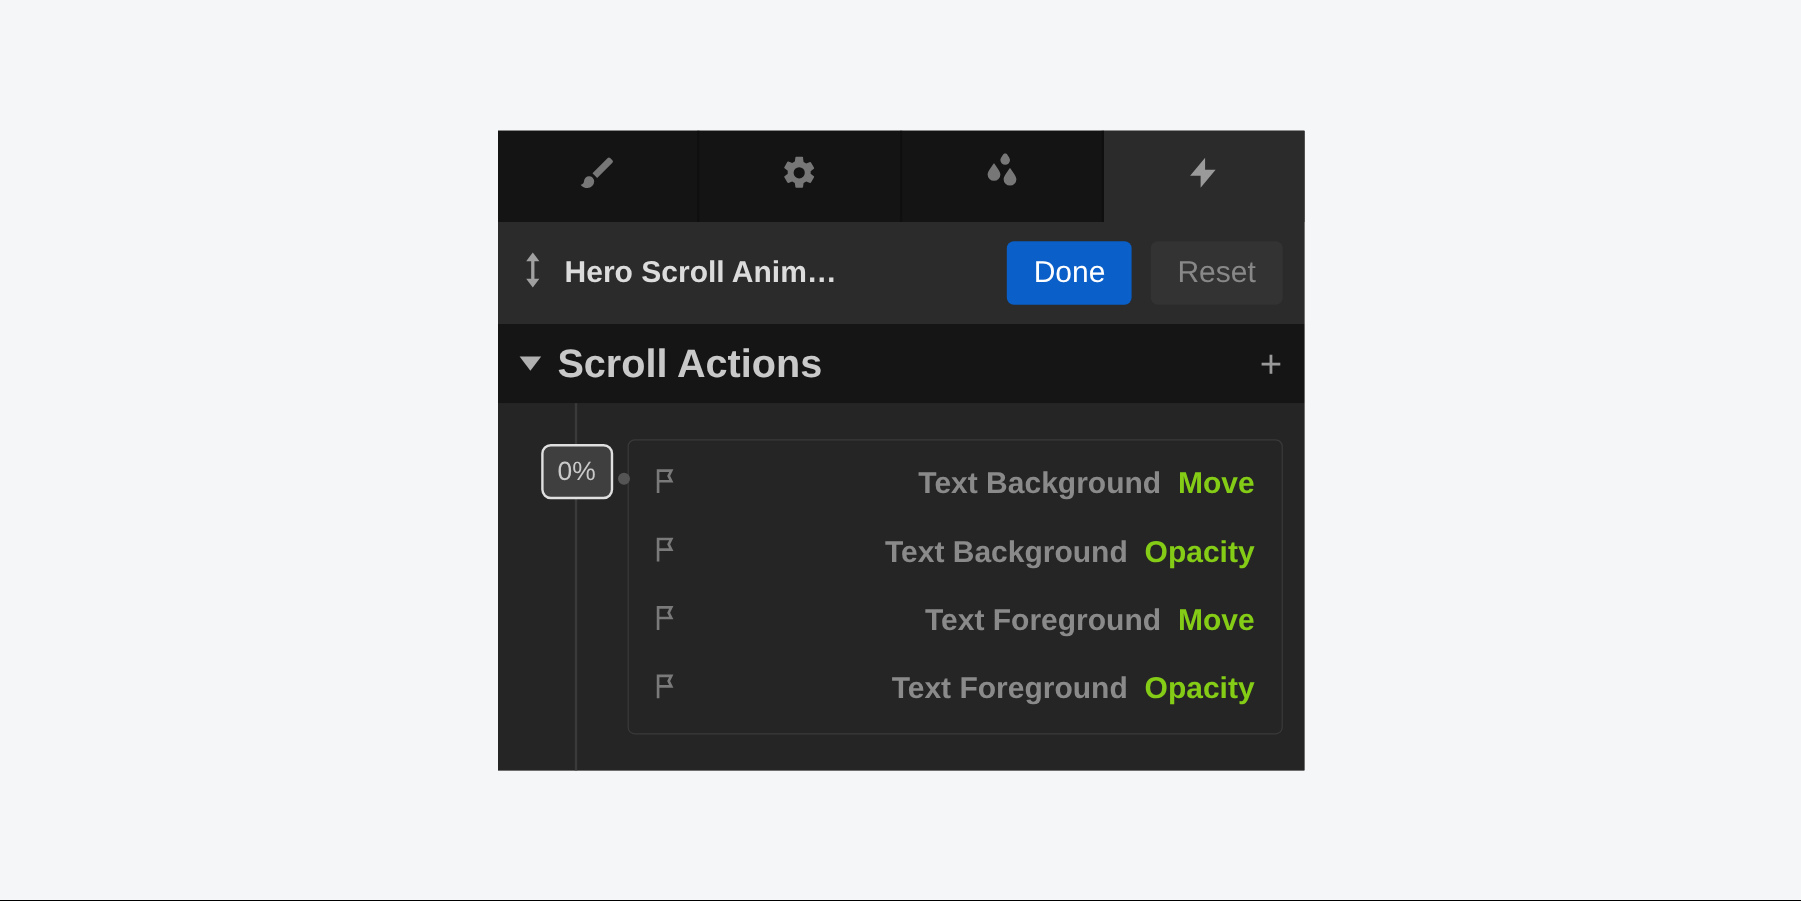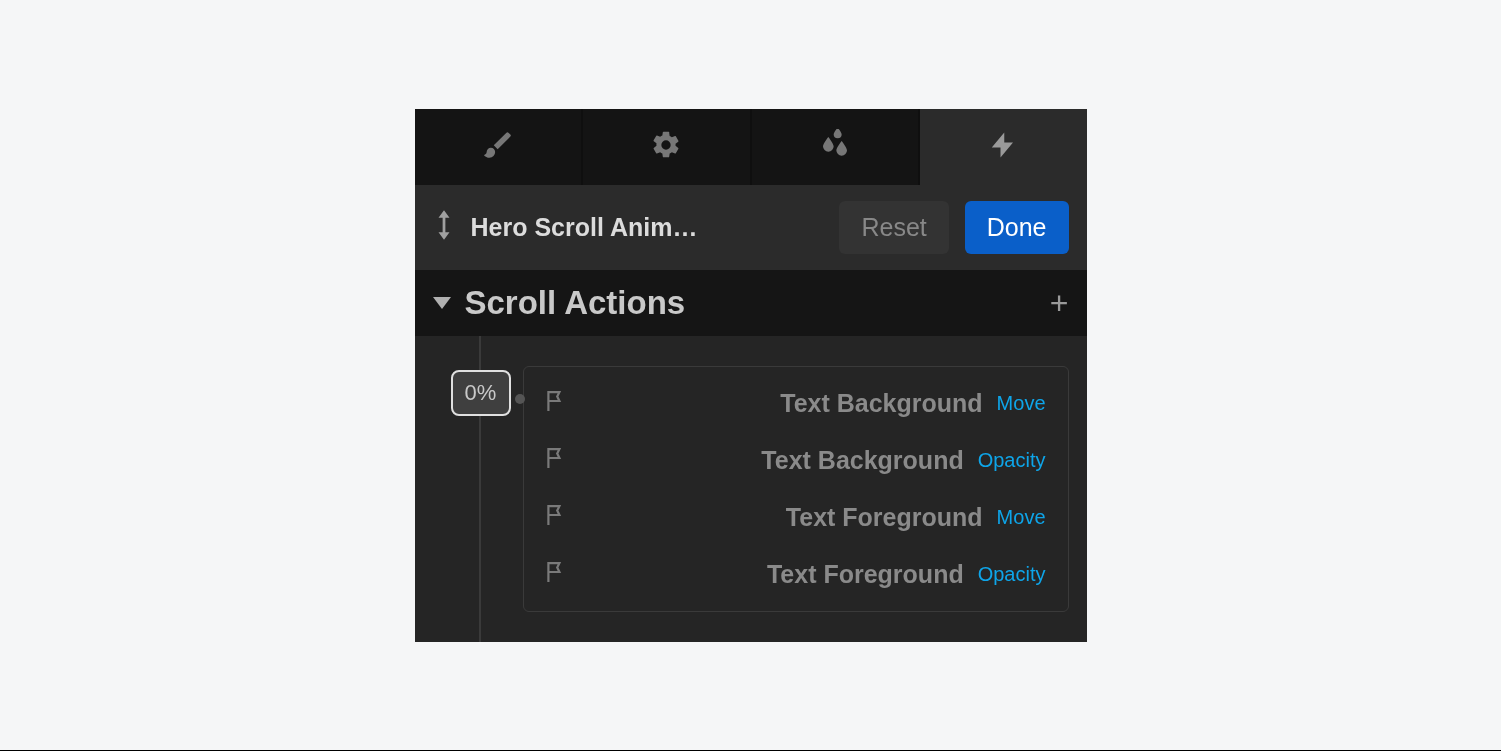--- a/index.html
+++ b/index.html
@@ -162,23 +162,23 @@
     flex-shrink: 0;
   }
   .action-target {
     flex: 1;
     color: #8a8a8a;
     font-size: 25px;
     font-weight: 700;
     text-align: right;
   }
   .action-type {
-    color: #0ea5e9;
-    font-size: 20px;
-    font-weight: 400;
+    color: #84cc16;
+    font-size: 25px;
+    font-weight: 700;
   }
   .keyframe-wrap {
     position: relative;
   }
 </style>
 </head>
 <body>
 
 <div class="panel">
 
@@ -214,22 +214,22 @@
   </div>
 
   <div class="header">
     <span class="vert-arrows">
       <svg width="22" height="30" viewBox="0 0 24 32" fill="#a0a0a0">
           <path d="M12 0l6 8H6zM12 32l6-8H6z"></path>
           <rect x="10.5" y="7" width="3" height="18"></rect>
         </svg>
     </span>
     <div class="anim-title">Hero Scroll Anim…</div>
+    <button class="btn btn-done">Done</button>
     <button class="btn btn-reset">Reset</button>
-    <button class="btn btn-done">Done</button>
   </div>
 
   <div class="section-header">
     <span class="triangle-down"></span>
     <div class="section-title">Scroll Actions</div>
     <span class="plus">+</span>
   </div>
 
   <div class="keyframe-area keyframe-wrap">
     <div class="marker-line-outer"></div>

